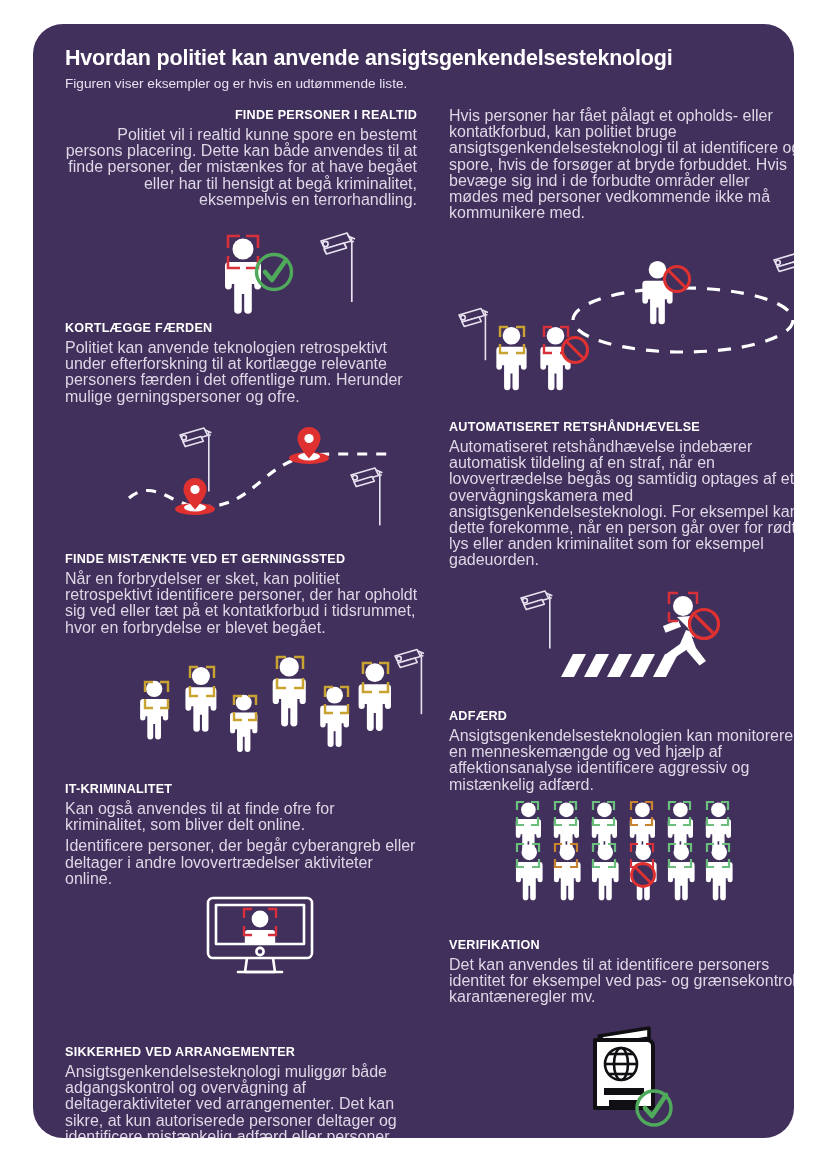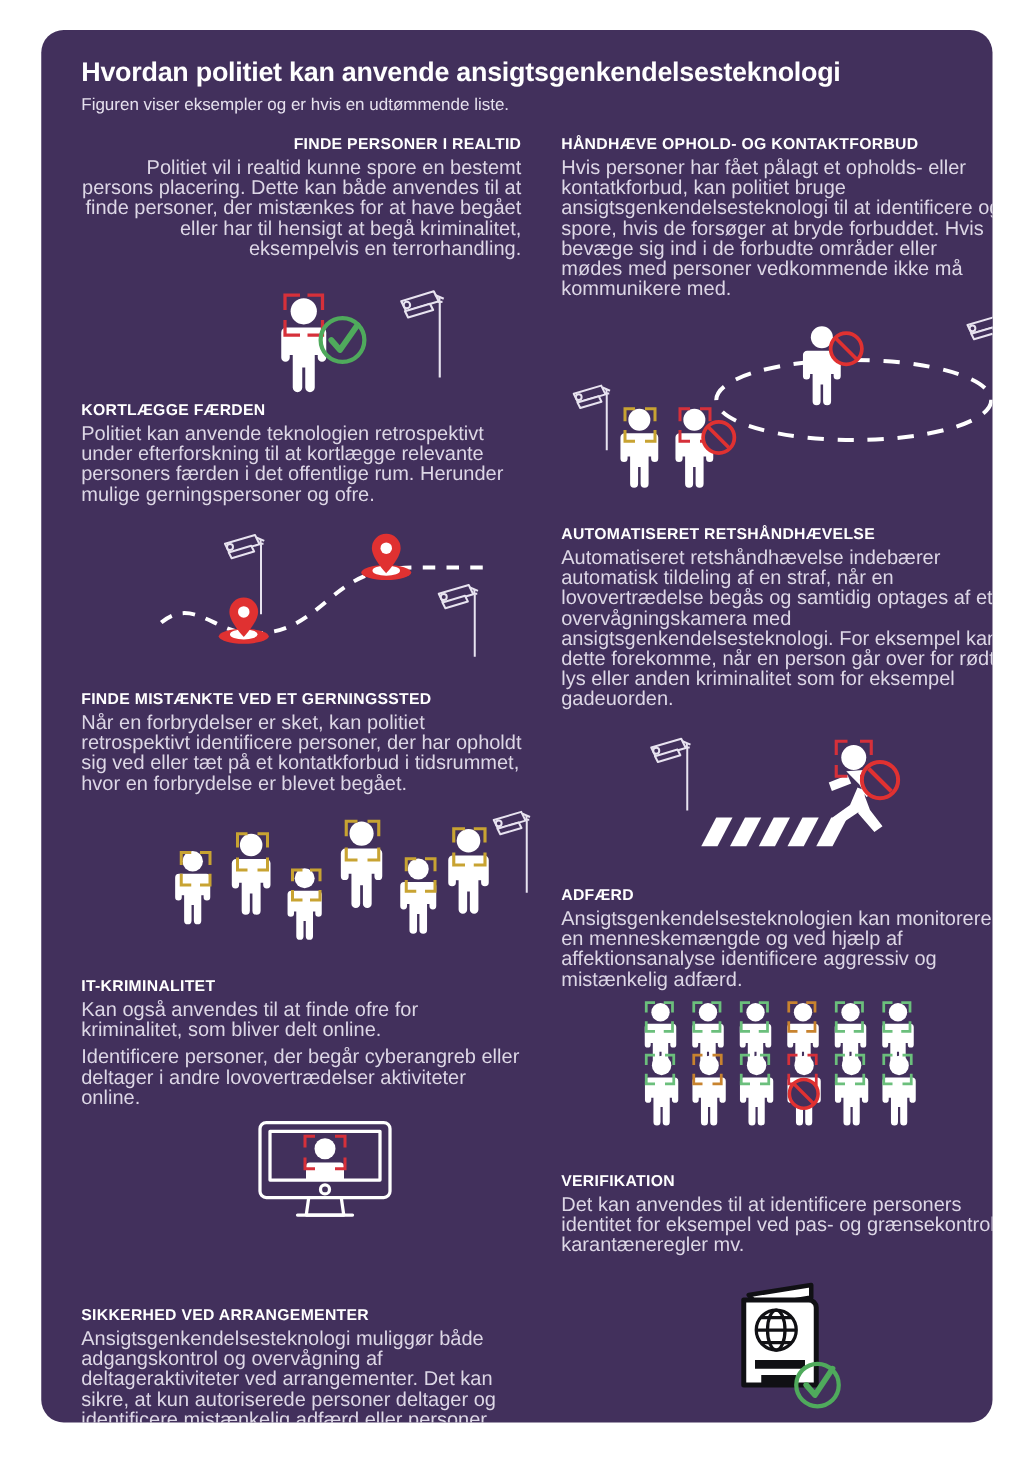--- a/index.html
+++ b/index.html
@@ -7,21 +7,21 @@
     width:827px;height:1169px;
     font-family:"Liberation Sans","DejaVu Sans",sans-serif;
     -webkit-font-smoothing:antialiased;
     overflow:hidden;
   }
   .card{
     position:absolute;
     left:33px;top:24px;
     width:761px;height:1114px;
     background:#42305c;
-    border-radius:18px;
+    border-radius:30px;
     box-sizing:border-box;
     overflow:hidden;
   }
   .title{
     position:absolute;left:32px;top:22px;width:700px;
     color:#ffffff;font-size:21.5px;font-weight:bold;letter-spacing:-0.2px;
   }
   .subtitle{
     position:absolute;left:32px;top:52px;width:700px;
     color:#e6e1ee;font-size:13.6px;font-weight:400;
@@ -248,21 +248,20 @@
 
     <div class="sec" style="top:981px;left:0;width:352px;margin-top:40px;">
       <h3>SIKKERHED VED ARRANGEMENTER</h3>
       <p>Ansigtsgenkendelsesteknologi muliggør både adgangskontrol og overvågning af deltageraktiviteter ved arrangementer. Det kan sikre, at kun autoriserede personer deltager og identificere mistænkelig adfærd eller personer, der udgør en sikkerhedsrisiko.</p>
     </div>
   </div>
 
   <div class="col col-right">
 
     <div class="sec" style="top:84px;left:0;width:352px;">
-      <h3>HÅNDHÆVE OPHOLD- OG KONTAKTFORBUD</h3>
       <p>Hvis personer har fået pålagt et opholds- eller kontatkforbud, kan politiet bruge ansigtsgenkendelsesteknologi til at identificere og spore, hvis de forsøger at bryde forbuddet. Hvis bevæge sig ind i de forbudte områder eller mødes med personer vedkommende ikke må kommunikere med.</p>
     </div>
     <div class="art" style="top:228px;left:0px;">
       <svg width="360" height="150" viewBox="0 0 360 150">
 
         <ellipse cx="234" cy="68" rx="110" ry="32" fill="none" stroke="#ffffff" stroke-width="3.2" stroke-dasharray="13 11"></ellipse>
 
         <g stroke="#e8e3f0" stroke-width="1.6" fill="#42305c" stroke-linejoin="round">
           <path d="M10 63 l22 -6.5 3.4 7 -22 6.5 z"></path>
           <path d="M13 70 l17 -5 2.2 4.4 -17 5 z"></path>

